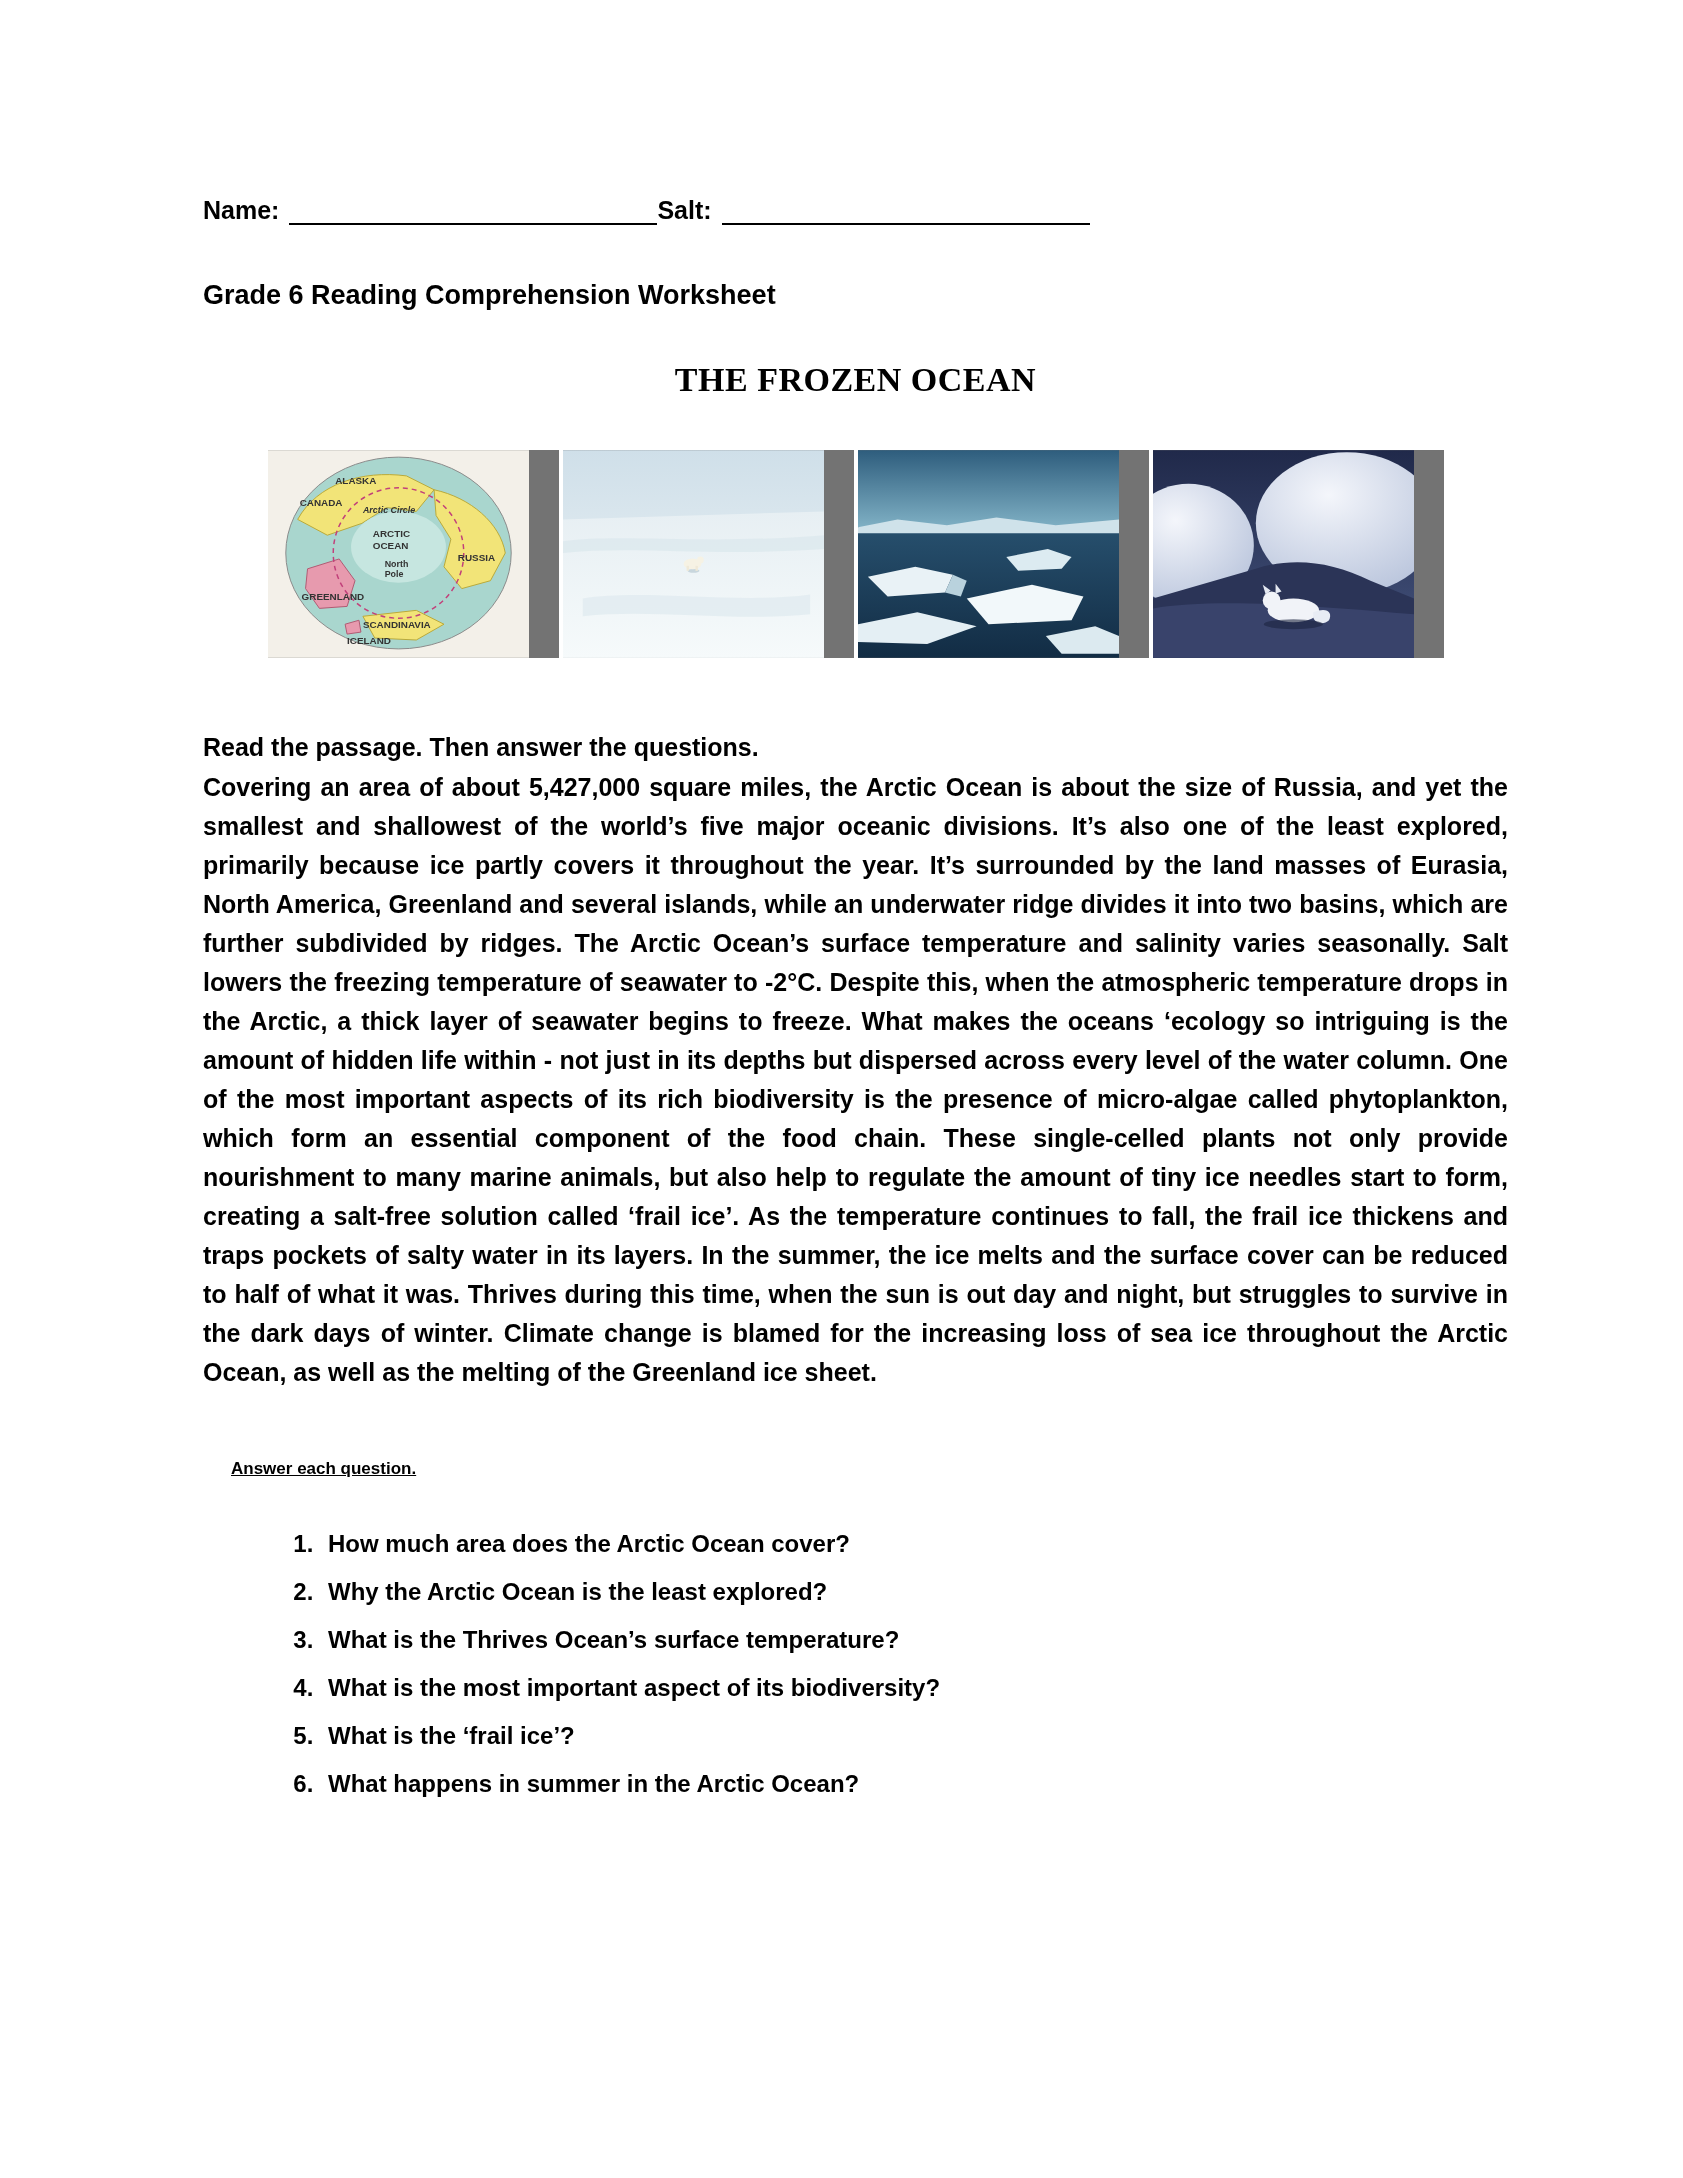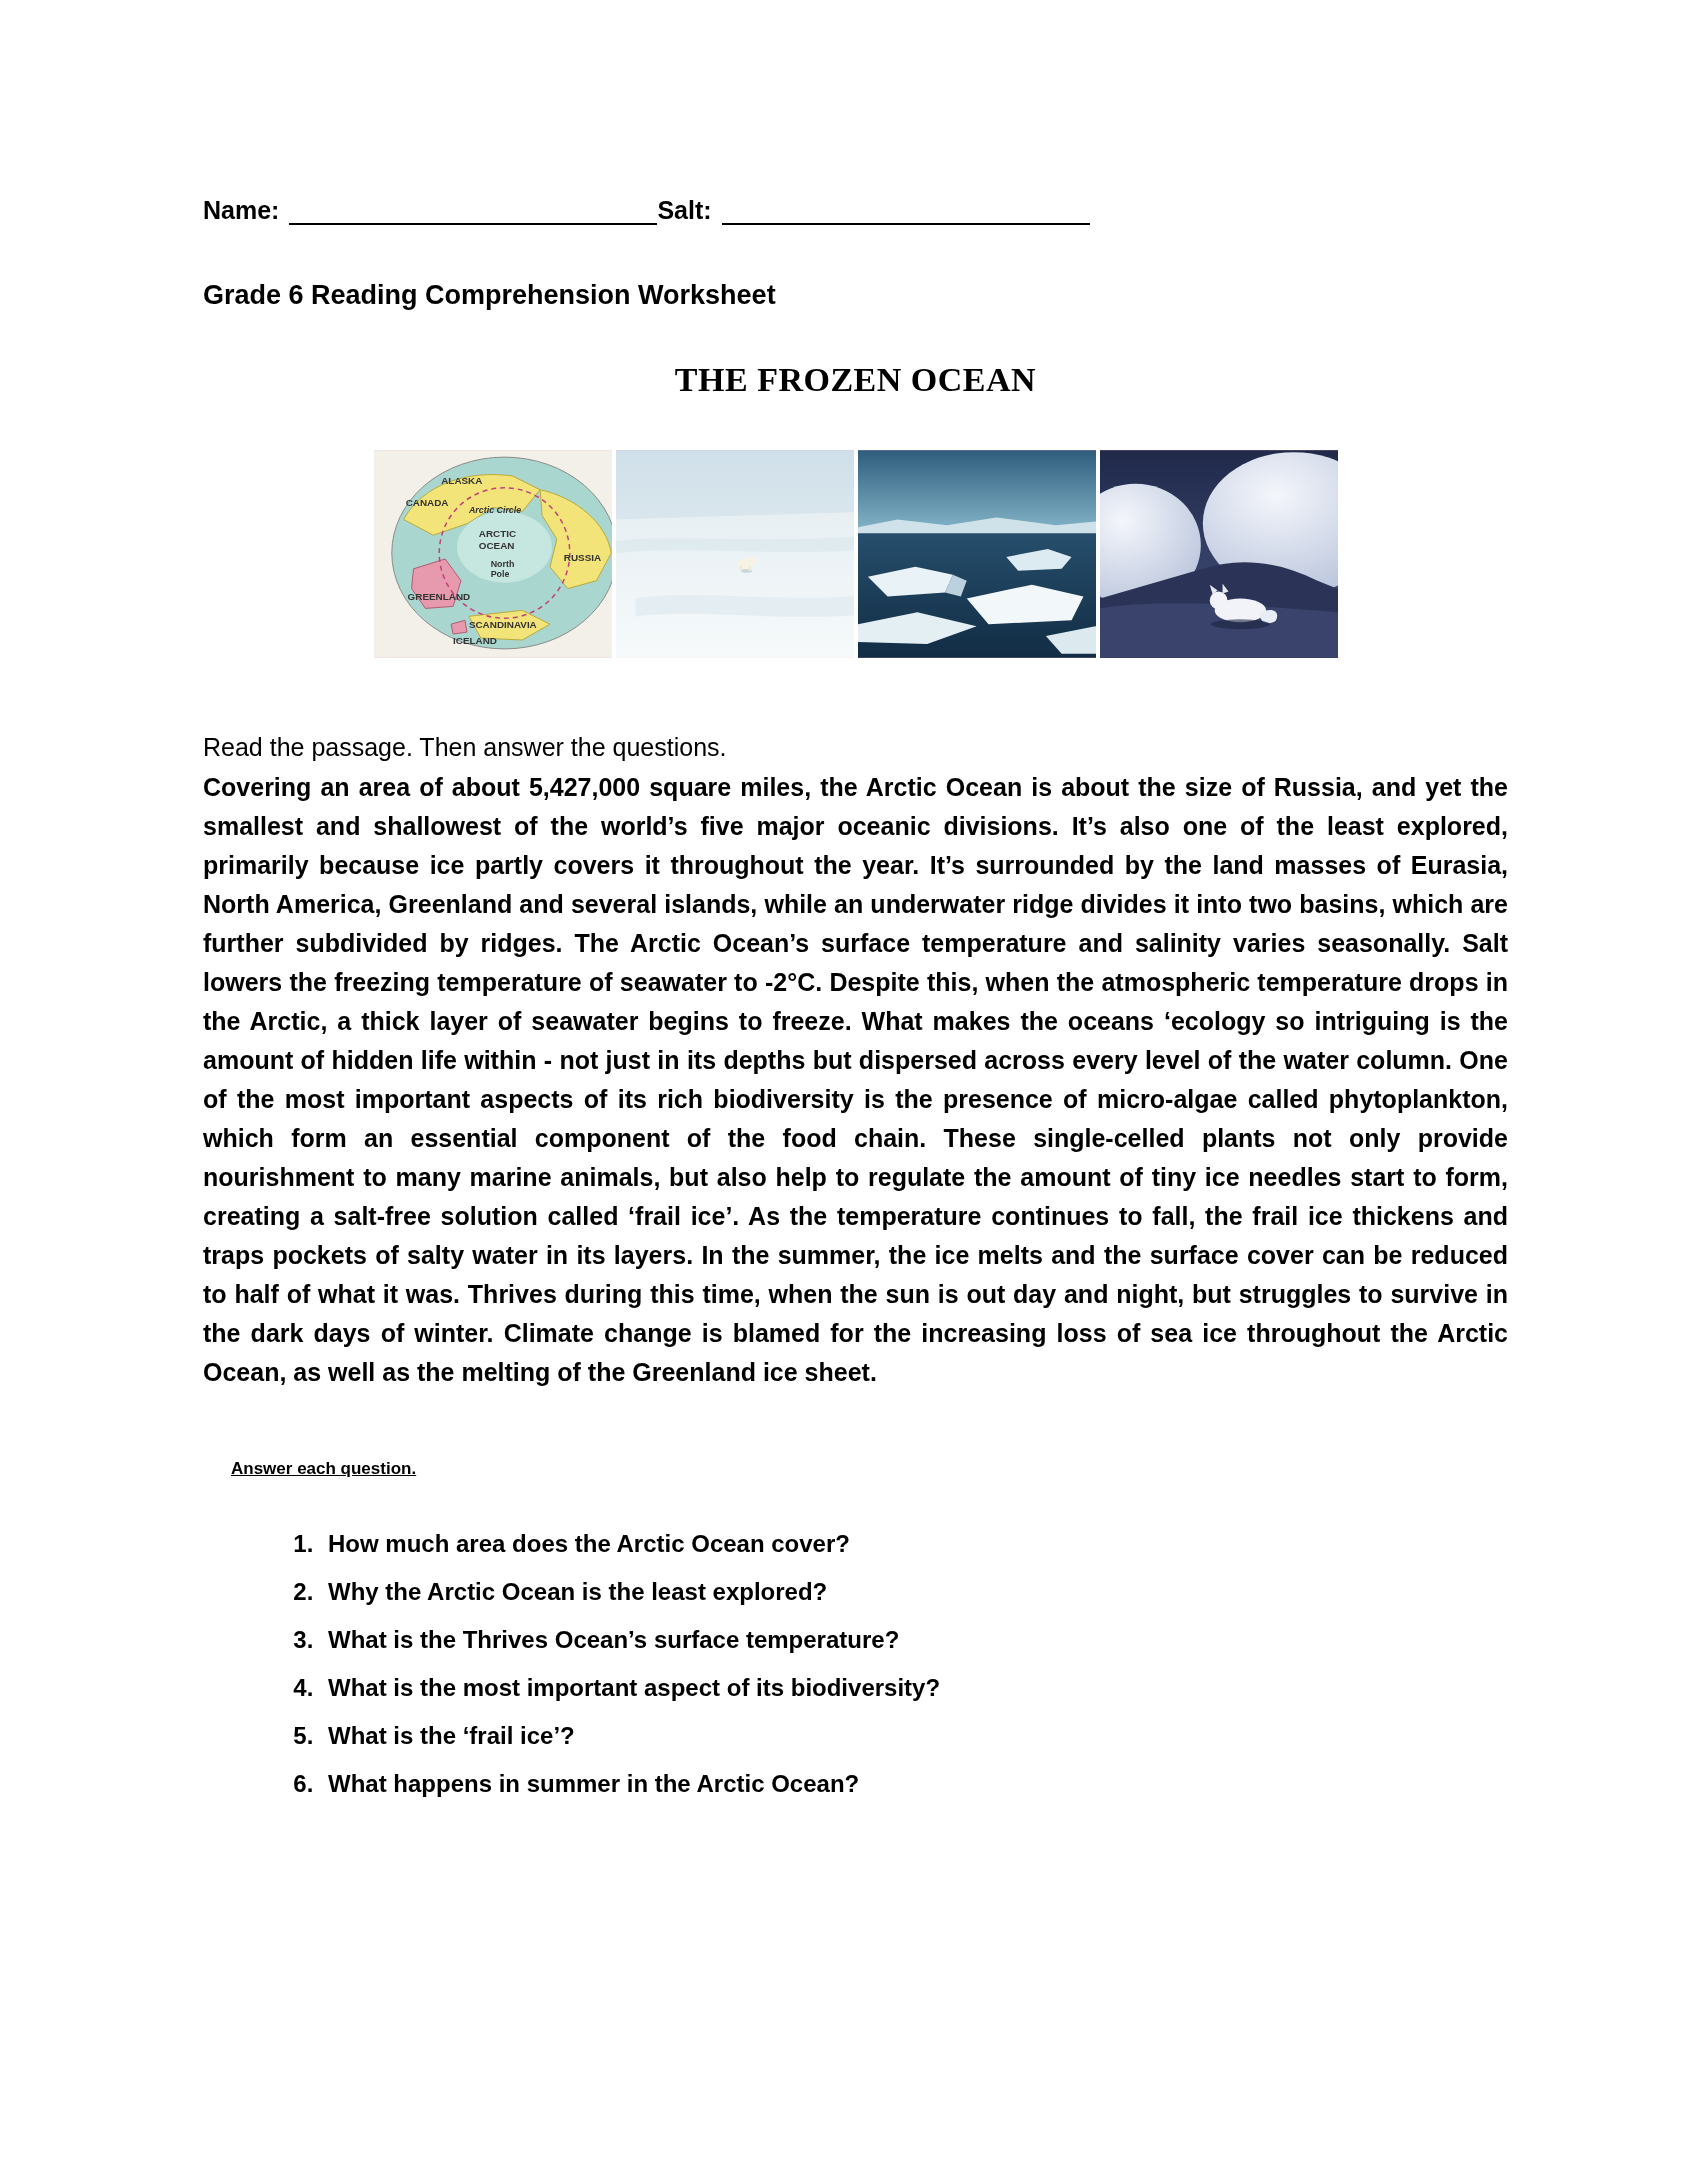--- a/index.html
+++ b/index.html
@@ -50,33 +50,33 @@
   }
 
   
   .image-row {
     margin-top: 51px;
     display: flex;
     justify-content: center;
     gap: 4px;
   }
   .img-panel {
-    width: 238px;
+    width: 291px;
     height: 208px;
     overflow: hidden;
-    background: #f9a8d4;
+    background: #737373;
   }
   .img-panel svg { display: block; width: 261px; height: 208px; }
   .map-label { font-family: "Liberation Sans", sans-serif; fill: #333; font-weight: bold; }
 
   
   .passage-section { margin-top: 75px; }
   .instruction {
     font-size: 25px;
-    font-weight: normal;
+    font-weight: bold;
     margin-bottom: 6px;
   }
   .passage {
     font-size: 25px;
     font-weight: bold;
     line-height: 39px;
     text-align: justify;
   }
 
   

